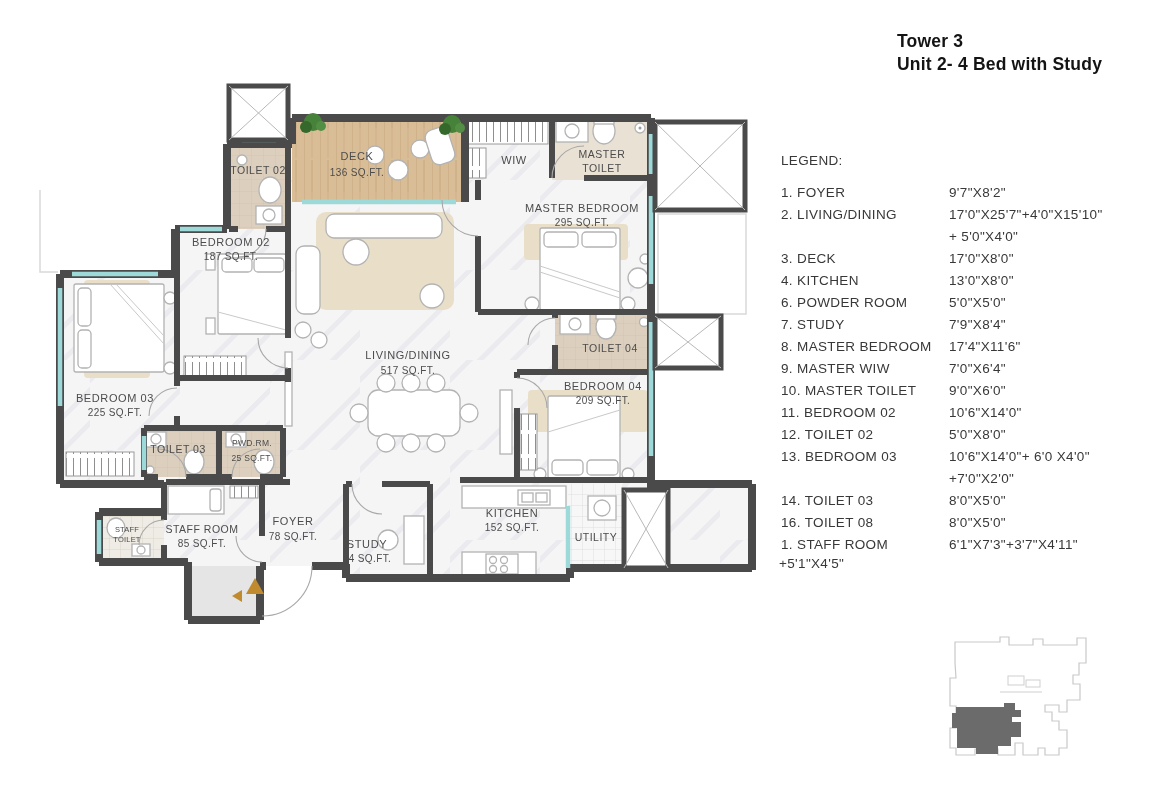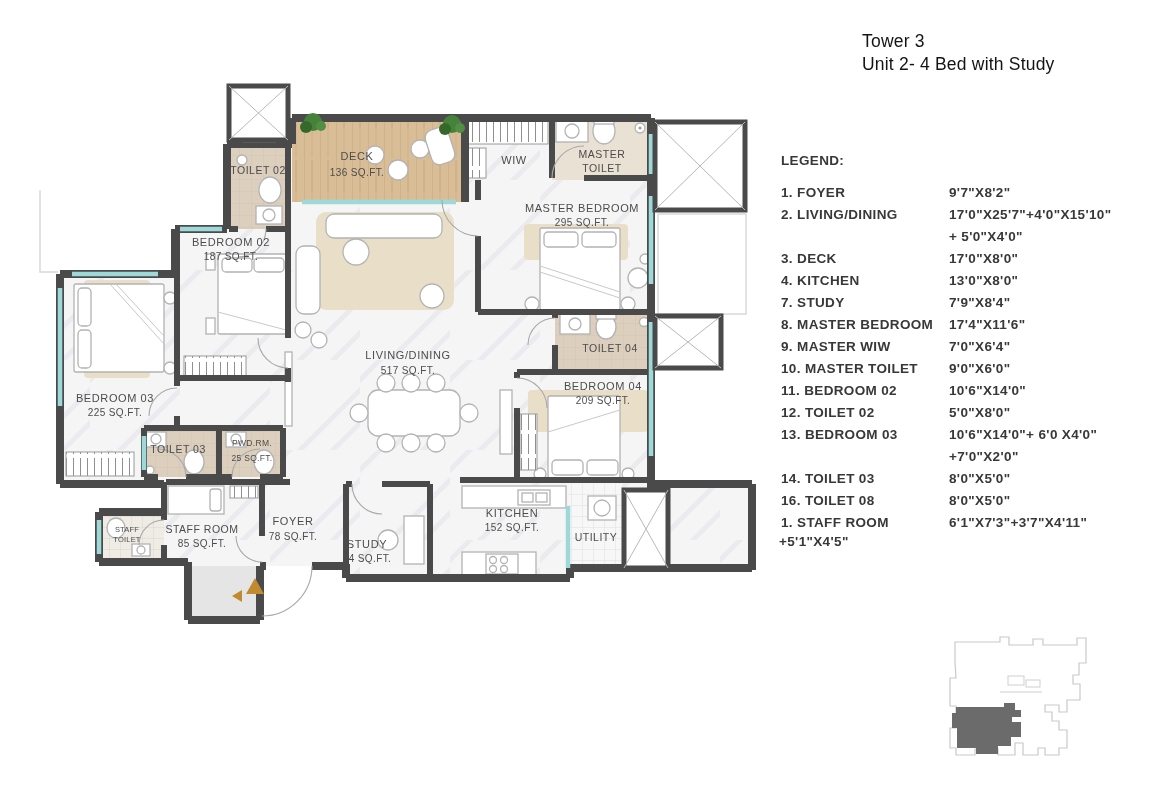--- a/index.html
+++ b/index.html
@@ -4,24 +4,24 @@
 <style>
   :root{
     --wall:#4a4a4a; --window:#9ed9d9; --deck-wood:#d9bd97; --wet-floor:#dccfbd;
     --rug:#e9dfc9; --arrow:#c08a2e; --plant:#47823a; --unit-dark:#6b6b6b;
     --label:#4c4c4c; --ink:#383838;
   }
   html,body{margin:0;padding:0;background:#fff;}
   body{font-family:"Liberation Sans", sans-serif;}
   .page{position:relative;width:1170px;height:790px;background:#ffffff;overflow:hidden;}
   .plan-svg{position:absolute;left:0;top:0;}
-  .title{position:absolute;left:862px;top:30px;font-size:17.5px;font-weight:normal;
+  .title{position:absolute;left:897px;top:30px;font-size:17.5px;font-weight:bold;
          color:#141414;line-height:23px;letter-spacing:0.2px;}
   .legend{position:absolute;left:781px;top:153px;width:390px;color:var(--ink);
-          font-size:13.5px;letter-spacing:0.35px;font-weight:bold;}
+          font-size:13.5px;letter-spacing:0.35px;}
   .legend-heading{margin-bottom:14px;}
   .legend-row{display:grid;grid-template-columns:168px 1fr;line-height:22px;}
   .l-label{grid-column:1;}
   .l-dim{grid-column:2;}
   .l-dim2{grid-column:2;grid-row:2;}
   .l-label2{grid-column:1;grid-row:2;line-height:16px;margin-left:-2px;}
   .keyplan-svg{position:absolute;left:930px;top:618px;}
   
   .wall8{stroke:var(--wall);stroke-width:8;fill:none;}
   .wall6{stroke:var(--wall);stroke-width:6;fill:none;}
@@ -323,20 +323,24 @@
         </div>
         <div class="legend-row">
           <div class="l-label">3. DECK</div>
           <div class="l-dim">17'0"X8'0"</div>
         </div>
         <div class="legend-row">
           <div class="l-label">4. KITCHEN</div>
           <div class="l-dim">13'0"X8'0"</div>
         </div>
         <div class="legend-row">
+          <div class="l-label">6. POWDER ROOM</div>
+          <div class="l-dim">5'0"X5'0"</div>
+        </div>
+        <div class="legend-row">
           <div class="l-label">7. STUDY</div>
           <div class="l-dim">7'9"X8'4"</div>
         </div>
         <div class="legend-row">
           <div class="l-label">8. MASTER BEDROOM</div>
           <div class="l-dim">17'4"X11'6"</div>
         </div>
         <div class="legend-row">
           <div class="l-label">9. MASTER WIW</div>
           <div class="l-dim">7'0"X6'4"</div>

